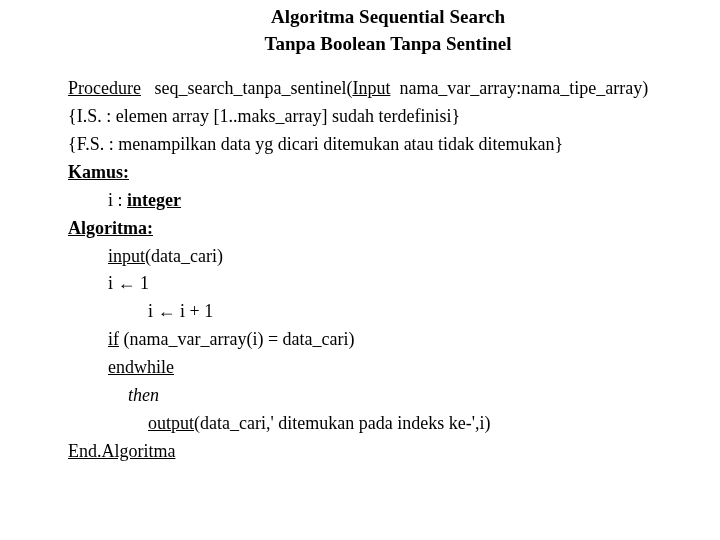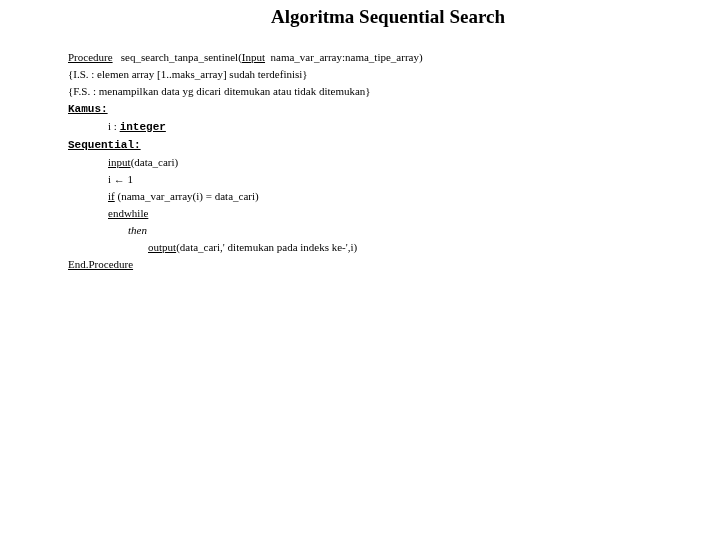--- a/index.html
+++ b/index.html
@@ -30,31 +30,30 @@
       margin-bottom: 18px;
     }
 
     .title-line {
       font-size: 19px;
       font-weight: bold;
       line-height: 1.4;
     }
 
     .content {
-      font-size: 11px;
+      font-size: 18px;
       line-height: 1.55;
     }
 
     .underline {
       text-decoration: underline;
     }
 
     .bold {
       font-weight: bold;
-      font-family: Liberation Mono, monospace;
     }
 
     .indent1 {
       margin-left: 40px;
     }
 
     .indent2 {
       margin-left: 60px;
       font-style: italic;
     }
@@ -63,20 +62,21 @@
       margin-left: 80px;
     }
   </style>
 </head>
 <body>
 
 <div class="page">
 
   <div class="title-block">
     <div class="title-line">Algoritma Sequential Search</div>
+    <div class="title-line">Tanpa Boolean Tanpa Sentinel</div>
   </div>
 
   <div class="content">
 
     <div>
       <span class="underline">Procedure</span>
       <span>&nbsp; seq_search_tanpa_sentinel(<span class="underline">Input</span>&nbsp; nama_var_array:nama_tipe_array)</span>
     </div>
 
     <div>{I.S. : elemen array [1..maks_array] sudah terdefinisi}</div>
@@ -84,46 +84,47 @@
 
     <div>
       <span class="underline bold">Kamus:</span>
     </div>
 
     <div class="indent1">
       i : <span class="underline bold">integer</span>
     </div>
 
     <div>
-      <span class="underline bold">Sequential:</span>
+      <span class="underline bold">Algoritma:</span>
     </div>
 
     <div class="indent1">
       <span class="underline">input</span>(data_cari)
     </div>
 
     <div class="indent1">i ← 1</div>
 
 
+    <div class="indent3">i ← i + 1</div>
 
     <div class="indent1">
       <span class="underline">if</span> (nama_var_array(i) = data_cari)
     </div>
 
     <div class="indent1">
       <span class="underline">endwhile</span>
     </div>
 
     <div class="indent2">then</div>
 
     <div class="indent3">
       <span class="underline">output</span>(data_cari,' ditemukan pada indeks ke-',i)
     </div>
 
 
 
 
     <div>
-      <span class="underline">End.Procedure</span>
+      <span class="underline">End.Algoritma</span>
     </div>
 
   </div>
 </div>
 
 </body></html>

